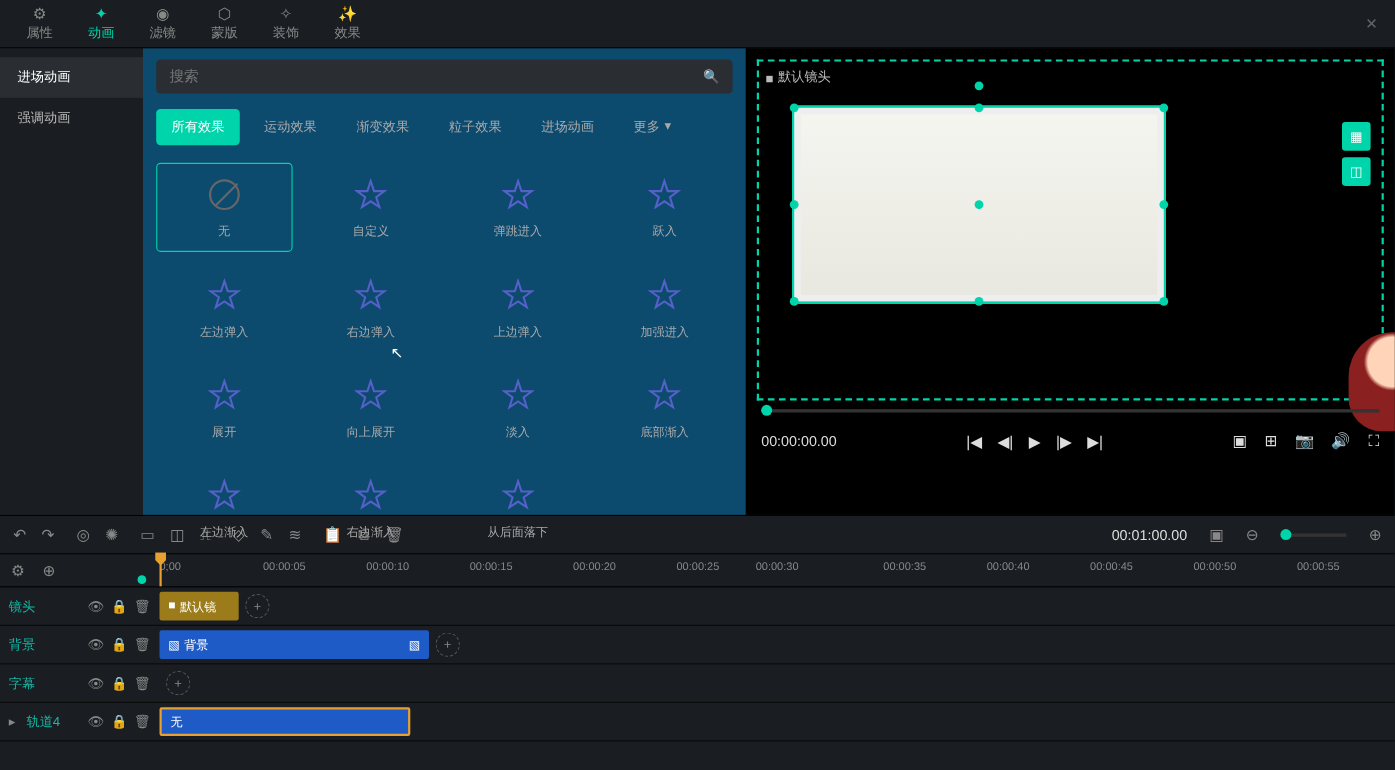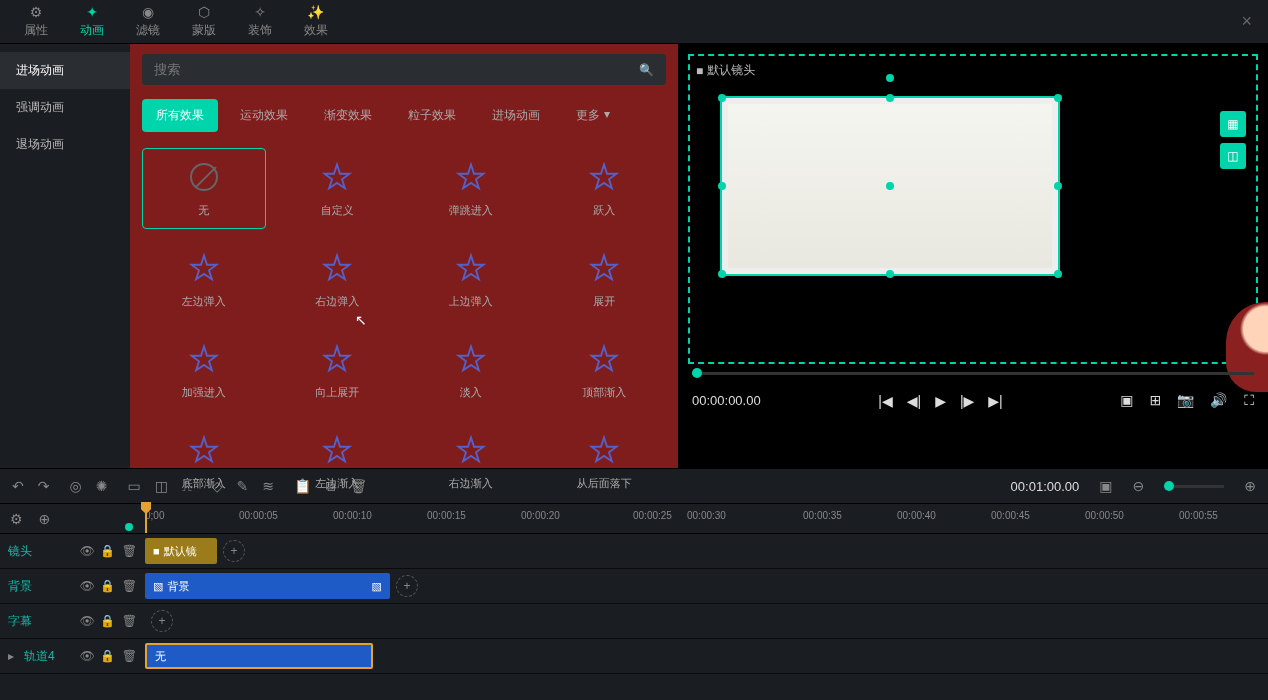--- a/index.html
+++ b/index.html
@@ -9,21 +9,21 @@
 .top-tab { display: flex; flex-direction: column; align-items: center; padding: 4px 16px; cursor: pointer; color: #888; }
 .top-tab.active { color: #00d4aa; }
 .top-tab-icon { font-size: 14px; margin-bottom: 2px; }
 .top-tab-close { margin-left: auto; color: #666; font-size: 18px; padding: 0 8px; cursor: pointer; }
 
 .main-area { display: flex; height: 424px; }
 .left-sidebar { width: 130px; background: #1a1d21; padding: 8px 0; }
 .sidebar-item { padding: 10px 16px; cursor: pointer; }
 .sidebar-item.active { background: #2a2e33; color: #fff; }
 
-.center-panel { flex: 1; background: #7f1d1d; padding: 10px 12px; position: relative; }
+.center-panel { flex: 1; background: #0c4a6e; padding: 10px 12px; position: relative; }
 .search-bar { display: flex; align-items: center; background: #2a2e33; border-radius: 4px; padding: 8px 12px; margin-bottom: 14px; }
 .search-input { flex: 1; background: transparent; border: none; color: #bbb; outline: none; }
 .search-icon { color: #666; }
 
 .filter-tabs { display: flex; gap: 8px; margin-bottom: 16px; }
 .filter-tab { padding: 8px 14px; border-radius: 4px; cursor: pointer; color: #aaa; }
 .filter-tab.active { background: #00d4aa; color: #fff; }
 .filter-more { display: flex; }
 
 .effects-grid { display: grid; grid-template-columns: repeat(4, 1fr); gap: 10px; }
@@ -116,21 +116,20 @@
       <span class="top-tab-icon">✨</span>
       <span>效果</span>
     </div>
   <span class="top-tab-close">×</span>
 </div>
 
 <div class="main-area">
   <div class="left-sidebar">
     <div class="sidebar-item active">进场动画</div>
     <div class="sidebar-item">强调动画</div>
-    <div class="sidebar-item">退场动画</div>
   </div>
 
   <div class="center-panel">
     <div class="search-bar">
       <input class="search-input" placeholder="搜索" style="">
       <span class="search-icon">🔍</span>
     </div>
     <div class="filter-tabs">
       <div class="filter-tab active">所有效果</div>
       <div class="filter-tab">运动效果</div>
@@ -196,53 +195,45 @@
               </svg></div>
           </div>
           <div class="effect-label">上边弹入</div>
         </div>
         <div class="effect-item">
           <div class="effect-icon">
             <div class="star-icon"><svg class="star" viewBox="0 0 24 24">
                 <path d="M12 2l2.4 7.4H22l-6 4.4 2.3 7.2L12 16.8 5.7 21l2.3-7.2-6-4.4h7.6z"></path>
               </svg></div>
           </div>
+          <div class="effect-label">加强进入</div>
+        </div>
+        <div class="effect-item">
+          <div class="effect-icon">
+            <div class="star-icon"><svg class="star" viewBox="0 0 24 24">
+                <path d="M12 2l2.4 7.4H22l-6 4.4 2.3 7.2L12 16.8 5.7 21l2.3-7.2-6-4.4h7.6z"></path>
+              </svg></div>
+          </div>
           <div class="effect-label">展开</div>
         </div>
         <div class="effect-item">
           <div class="effect-icon">
             <div class="star-icon"><svg class="star" viewBox="0 0 24 24">
                 <path d="M12 2l2.4 7.4H22l-6 4.4 2.3 7.2L12 16.8 5.7 21l2.3-7.2-6-4.4h7.6z"></path>
               </svg></div>
           </div>
-          <div class="effect-label">加强进入</div>
-        </div>
-        <div class="effect-item">
-          <div class="effect-icon">
-            <div class="star-icon"><svg class="star" viewBox="0 0 24 24">
-                <path d="M12 2l2.4 7.4H22l-6 4.4 2.3 7.2L12 16.8 5.7 21l2.3-7.2-6-4.4h7.6z"></path>
-              </svg></div>
-          </div>
           <div class="effect-label">向上展开</div>
         </div>
         <div class="effect-item">
           <div class="effect-icon">
             <div class="star-icon"><svg class="star" viewBox="0 0 24 24">
                 <path d="M12 2l2.4 7.4H22l-6 4.4 2.3 7.2L12 16.8 5.7 21l2.3-7.2-6-4.4h7.6z"></path>
               </svg></div>
           </div>
           <div class="effect-label">淡入</div>
-        </div>
-        <div class="effect-item">
-          <div class="effect-icon">
-            <div class="star-icon"><svg class="star" viewBox="0 0 24 24">
-                <path d="M12 2l2.4 7.4H22l-6 4.4 2.3 7.2L12 16.8 5.7 21l2.3-7.2-6-4.4h7.6z"></path>
-              </svg></div>
-          </div>
-          <div class="effect-label">顶部渐入</div>
         </div>
         <div class="effect-item">
           <div class="effect-icon">
             <div class="star-icon"><svg class="star" viewBox="0 0 24 24">
                 <path d="M12 2l2.4 7.4H22l-6 4.4 2.3 7.2L12 16.8 5.7 21l2.3-7.2-6-4.4h7.6z"></path>
               </svg></div>
           </div>
           <div class="effect-label">底部渐入</div>
         </div>
         <div class="effect-item">
@@ -362,21 +353,21 @@
     <div class="timeline-left-tools">
       <span class="tool-btn">⚙</span>
       <span class="tool-btn">⊕</span>
     </div>
     <div class="ruler-marks" id="ruler-marks">
         <span class="ruler-mark" style="left: 0px;">0;00</span>
         <span class="ruler-mark" style="left: 94px;">00:00:05</span>
         <span class="ruler-mark" style="left: 188px;">00:00:10</span>
         <span class="ruler-mark" style="left: 282px;">00:00:15</span>
         <span class="ruler-mark" style="left: 376px;">00:00:20</span>
-        <span class="ruler-mark" style="left: 488px;">00:00:25</span>
+        <span class="ruler-mark" style="left: 470px;">00:00:25</span>
         <span class="ruler-mark" style="left: 542px;">00:00:30</span>
         <span class="ruler-mark" style="left: 658px;">00:00:35</span>
         <span class="ruler-mark" style="left: 752px;">00:00:40</span>
         <span class="ruler-mark" style="left: 846px;">00:00:45</span>
         <span class="ruler-mark" style="left: 940px;">00:00:50</span>
         <span class="ruler-mark" style="left: 1034px;">00:00:55</span>
       </div>
     <div class="playhead">
         <div class="playhead-head"></div>
         <div class="ruler-dot"></div>

